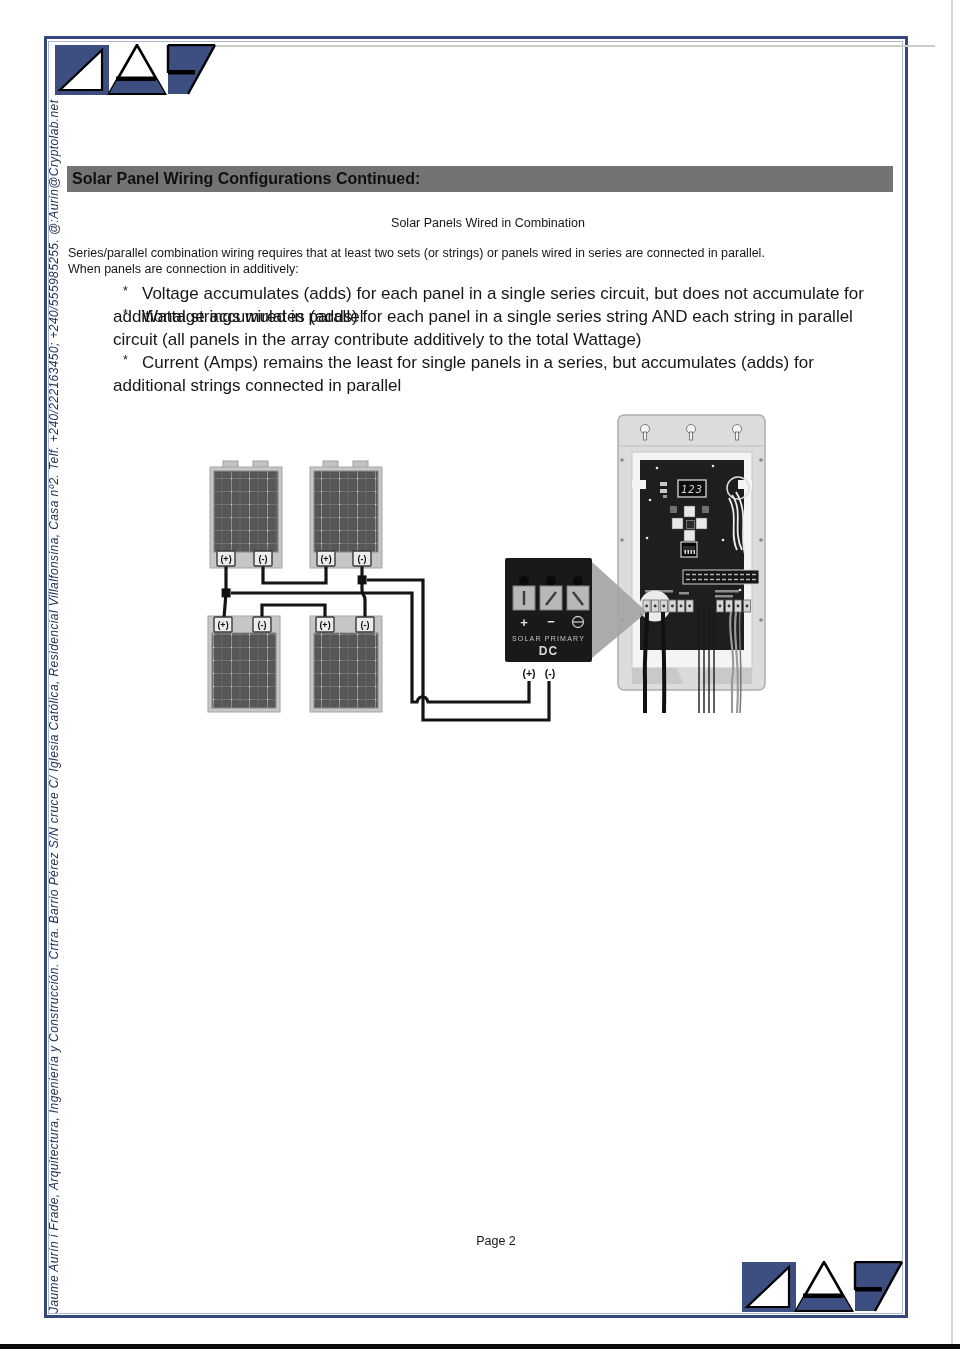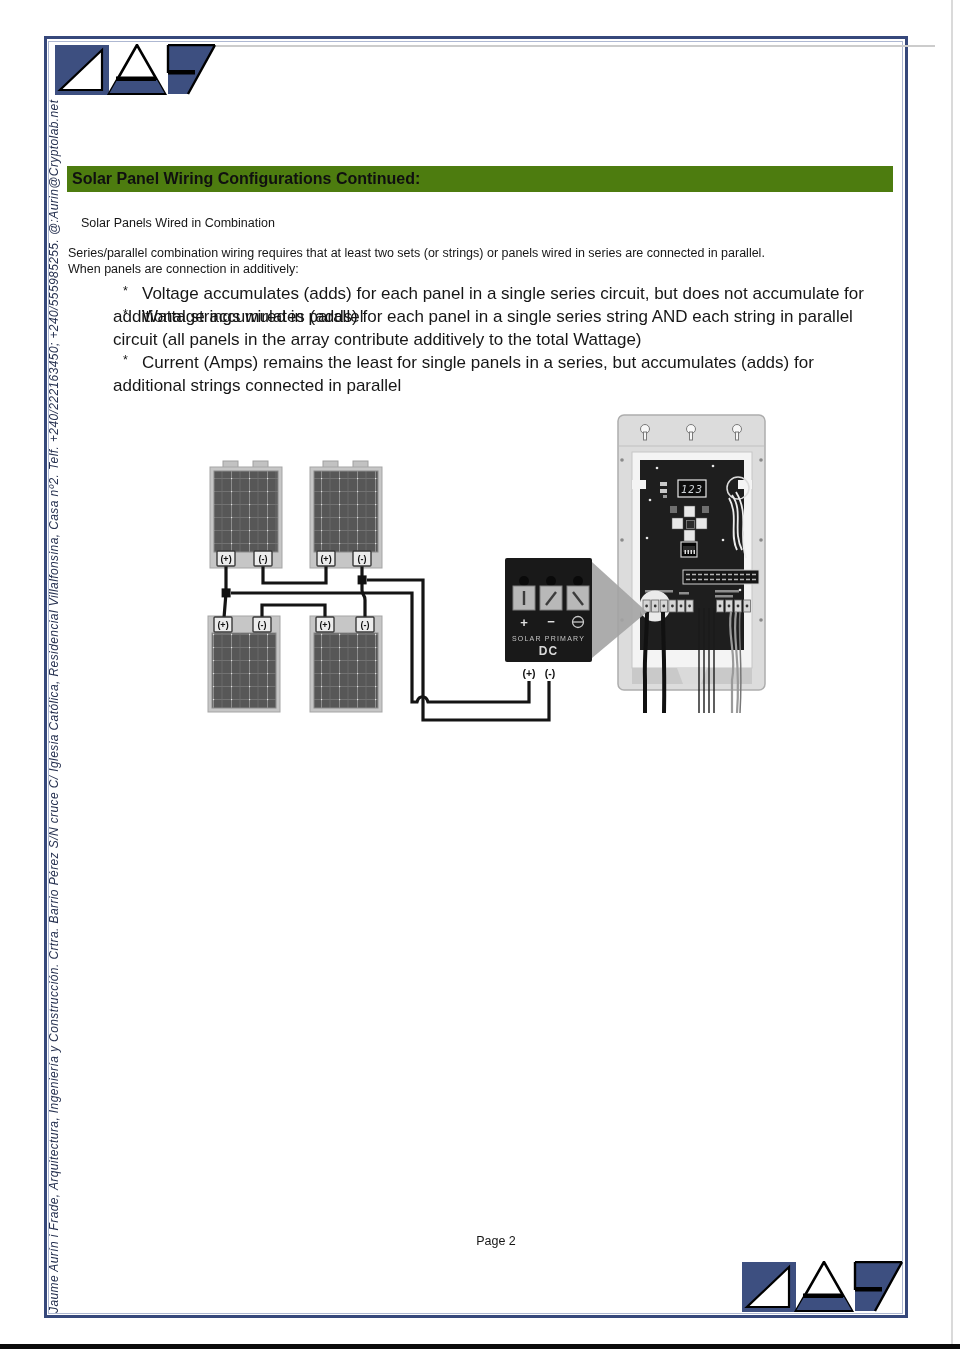--- a/index.html
+++ b/index.html
@@ -9,24 +9,24 @@
   
   #frame{left:44px;top:36px;width:864px;height:1282px;border:3px solid #36487b;box-sizing:border-box;}
   #frame-inner{left:48px;top:41px;width:855px;height:1273px;border:1px solid #aeb8d2;box-sizing:border-box;}
   #top-divider{left:216px;top:45px;width:719px;height:2px;background:#cccccc;}
   #right-edge{left:951px;top:0;width:2px;height:1344px;background:#dadada;}
   #bottom-bar{left:0;top:1344px;width:960px;height:5px;background:#0b0b0b;}
   
   #sidebar{left:47px;top:1313px;width:1225px;transform:rotate(-90deg);transform-origin:0 0;
            font-size:12px;font-style:italic;letter-spacing:.4px;color:#25304f;white-space:nowrap;}
   
-  #titlebar{left:67px;top:166px;width:826px;height:26px;background:#4d7c0f;}
+  #titlebar{left:67px;top:166px;width:826px;height:26px;background:#737373;}
   #titlebar span{display:block;padding:4px 0 0 5px;font-size:16px;font-weight:bold;color:#101010;}
   .copy{font-size:12.5px;line-height:23px;color:#161616;}
-  #subtitle{left:81px;top:212px;width:800px;}
+  #subtitle{left:88px;top:212px;width:800px;text-align:center;}
   #para1{left:68px;top:242px;width:820px;}
   #para2{left:68px;top:258px;width:820px;}
   .bullet{position:absolute;left:113px;width:778px;}
   .bullet .marker{position:absolute;left:10px;top:2px;font-size:12.5px;}
   .bullet .btext{text-indent:29px;font-size:17px;line-height:23px;}
   #pagenum{left:436px;top:1234px;width:120px;text-align:center;font-size:12.5px;}
   svg text{font-family:"Liberation Sans", sans-serif;}
   .seg{font-family:"DejaVu Sans Mono", monospace;font-style:italic;}
 </style>
 </head>

